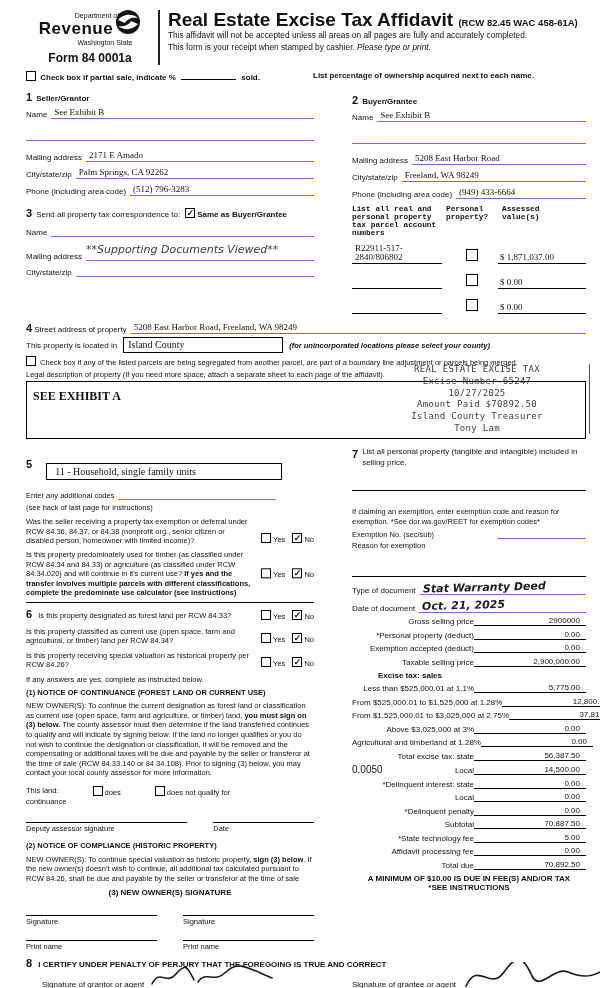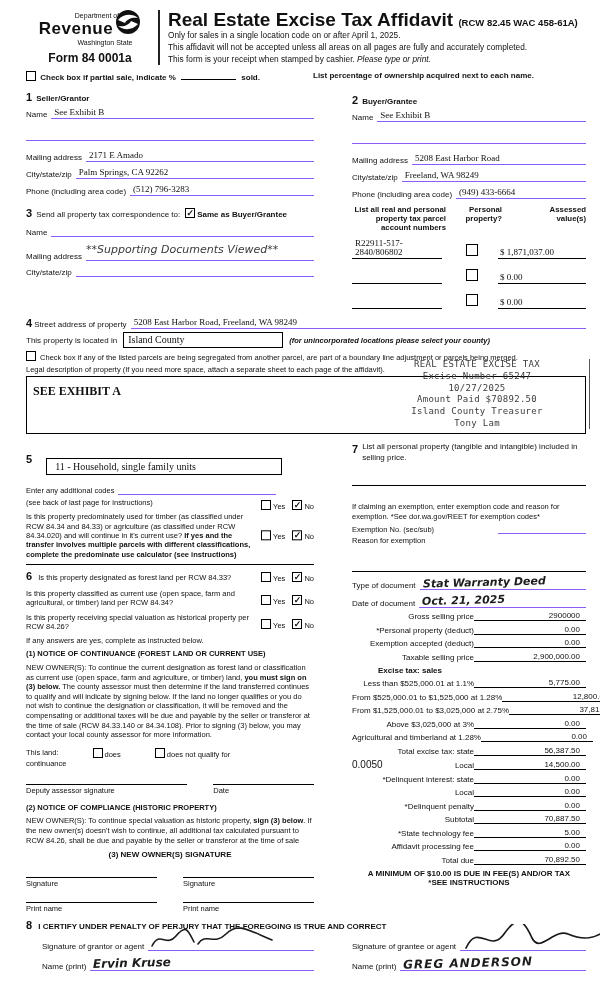--- a/index.html
+++ b/index.html
@@ -34,21 +34,21 @@
       font-size:9px;text-align:center;vertical-align:-1px;margin:0 2px 0 5px;overflow:hidden;}
   .cb.on{font-weight:bold;}
   .cols{display:flex;gap:28px;}
   .cl{width:288px;flex:0 0 288px;}
   .cr{flex:1;margin-left:10px;min-width:0;}
   .small{font-size:7.5px;}
   
   .partial{display:flex;font-size:8px;margin-top:6px;}
   .partial .blank{display:inline-block;width:55px;border-bottom:1px solid #000;margin:0 3px;}
   
-  .ptab-h{display:flex;font-size:7.8px;font-weight:bold;text-align:right;margin-top:6px;}
+  .ptab-h{display:flex;font-size:7.8px;font-weight:bold;text-align:left;margin-top:6px;font-family:Liberation Mono, monospace;}
   .ptab-h .c1{flex:1;} .ptab-h .c2{width:56px;} .ptab-h .c3{width:84px;}
   .ptab-r{display:flex;align-items:flex-end;margin-top:7px;}
   .ptab-r .pfill{flex:1;border-bottom:1px solid #000;padding:0 3px;min-height:10px;}
   .ptab-r .pcb{width:56px;text-align:center;}
   .ptab-r .pcb .cb{width:10px;height:10px;}
   .ptab-r .pval{width:84px;border-bottom:1px solid #000;padding:0 2px;min-height:10px;}
   
   .stampwrap{position:relative;}
   .docstamp{position:absolute;left:60px;top:-8px;font-size:11px;font-style:italic;
             color:#3a3a3a;white-space:nowrap;font-family:"DejaVu Sans",sans-serif;}
@@ -105,21 +105,20 @@
       </div>
       <div class="wa">Washington State</div>
       <div class="formno">Form 84 0001a</div>
     </div>
     <div class="vline"></div>
     <div class="titleblk">
       <div class="title">
         <span>Real Estate Excise Tax Affidavit</span>
         <span class="rcw">(RCW 82.45 WAC 458-61A)</span>
       </div>
-      <div class="n">Only for sales in a single location code on or after April 1, 2025.</div>
       <div class="n">This affidavit will not be accepted unless all areas on all pages are fully  and accurately completed.</div>
       <div class="n">
         <span>This form is your receipt when stamped by cashier.</span>
         <span class="it">Please type or print.</span>
       </div>
     </div>
   </div>
 
   <div class="partial">
     <div style="flex:1">
@@ -265,20 +264,21 @@
         <span class="num" style="margin-right:14px">5</span>
         <span class="codebox typed" style="font-size:10px">11 - Household, single family units</span>
       </div>
       <div class="lr" style="margin-top:10px;max-width:250px">
         <span class="lab small">Enter any additional codes</span>
         <span class="fill"></span>
       </div>
       <div class="small" style="margin-top:3px">(see back of last page for instructions)</div>
 
       <div class="qrow">
+        <span>Was the seller receiving a property tax exemption or deferral under RCW 84.36, 84.37, or 84.38 (nonprofit org., senior citizen or disabled person, homeowner with limited income)?</span>
         <span class="yn">
           <span class="cb"></span><span>Yes</span>
           <span class="cb on">✓</span><span>No</span>
         </span>
       </div>
       <div class="qrow">
         <span>Is this property predominately used for timber (as classified under RCW 84.34 and 84.33) or agriculture (as classified under RCW 84.34.020) and will continue in it's current use?</span>
         <span class="b">If yes and the transfer involves multiple parcels with different classifications, complete the predominate use calculator (see instructions)</span>
         <span class="yn mid">
           <span class="cb"></span><span>Yes</span>

